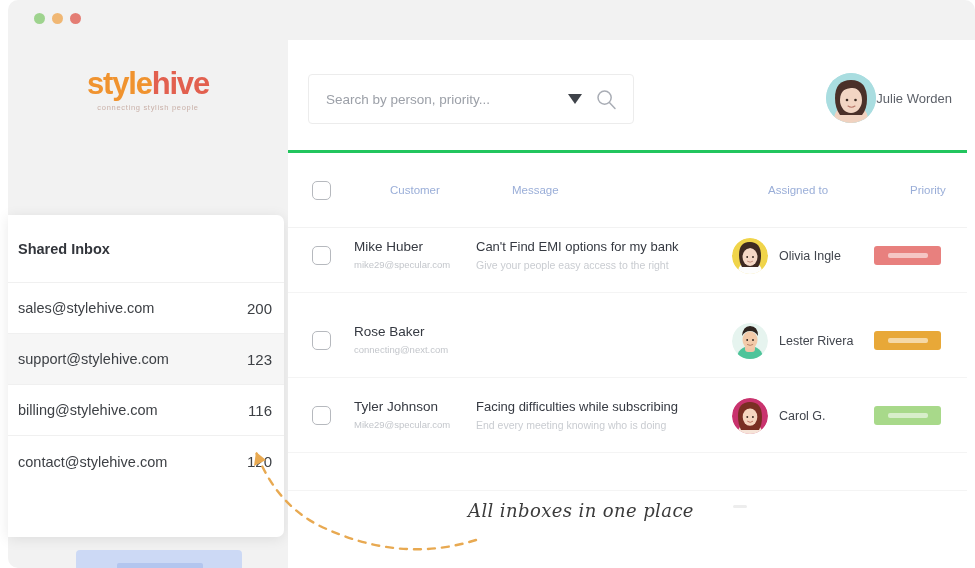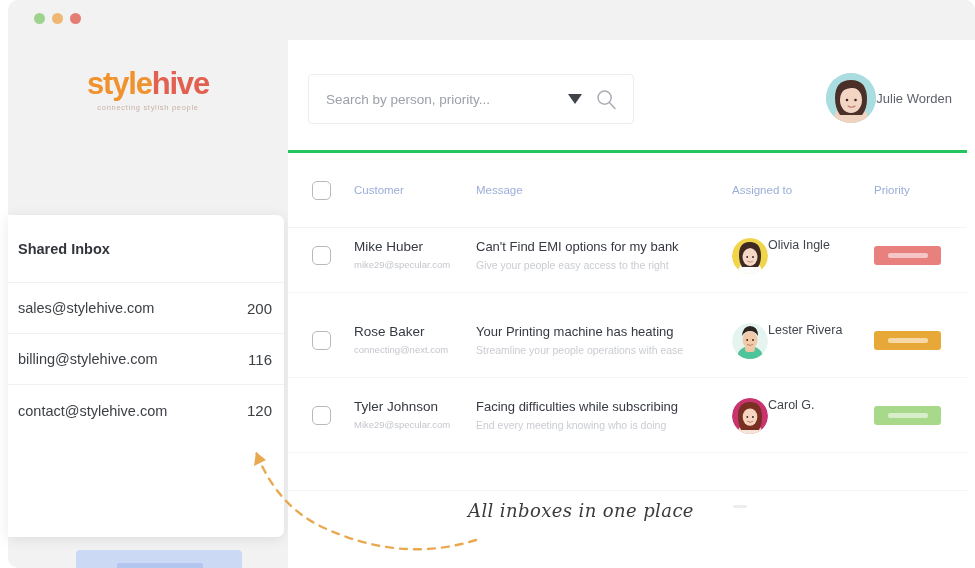--- a/index.html
+++ b/index.html
@@ -147,21 +147,21 @@
     position: absolute; left: 0; top: 113px; width: 679px; height: 75px;
     border-bottom: 1px solid #f2f2f2;
   }
   .cell-check { position: absolute; left: 24px; }
   .cb {
     width: 19px; height: 19px;
     border: 1.4px solid #b6b9be; border-radius: 5px;
     background: #fff; cursor: pointer;
   }
   .th {
-    position: absolute; font-size: 11.5px; color: #9aaed8; cursor: pointer;
+    position: absolute; font-size: 11.5px; color: #9aaed8; cursor: pointer; margin-left: 36px;
   }
   .col-cust  { left: 66px; }
   .col-msg   { left: 188px; }
   .col-asgn  { left: 444px; }
   .col-prio  { left: 586px; }
 
   .trow {
     position: absolute; left: 0; width: 679px; height: 75px;
     border-bottom: 1px solid #f4f4f4;
   }
@@ -169,21 +169,21 @@
   .cust-name { font-size: 13.5px; color: #353941; font-weight: 400; }
   .cust-mail {
     font-size: 9.5px; color: #c3c6cb; margin-top: 5px;
     filter: blur(0.45px);
   }
   .msg-title { font-size: 13px; color: #353941; }
   .msg-sub {
     font-size: 10.5px; color: #c9ccd1; margin-top: 5px;
     filter: blur(0.5px);
   }
-  .asgn { display: flex; align-items: flex-start; }
+  .asgn { display: flex; align-items: center; gap: 11px; }
   .avatar-sm {
     width: 36px; height: 36px; border-radius: 50%;
     overflow: hidden; position: relative; flex-shrink: 0;
   }
   .asgn-name { font-size: 12.5px; color: #41454d; }
   .badge {
     width: 67px; height: 19px; border-radius: 3px;
     position: relative;
   }
   .badge::after {
@@ -236,20 +236,24 @@
     </div>
 
     <div class="inbox-card">
       <div class="inbox-head">Shared Inbox</div>
 
       <div class="inbox-row">
         <span class="inbox-email">sales@stylehive.com</span>
         <span class="inbox-count">200</span>
       </div>
 
+      <div class="inbox-row active">
+        <span class="inbox-email">support@stylehive.com</span>
+        <span class="inbox-count">123</span>
+      </div>
 
       <div class="inbox-row">
         <span class="inbox-email">billing@stylehive.com</span>
         <span class="inbox-count">116</span>
       </div>
 
       <div class="inbox-row">
         <span class="inbox-email">contact@stylehive.com</span>
         <span class="inbox-count">120</span>
       </div>
@@ -335,24 +339,20 @@
     </div>
 
     <div class="trow" style="top:263px;">
       <div class="cell-check" style="top:28px;">
         <div class="cb"></div>
       </div>
       <div class="td col-cust" style="top:21px;">
         <div class="cust-name">Rose Baker</div>
         <div class="cust-mail">connecting@next.com</div>
       </div>
-      <div class="td col-msg" style="top:21px;">
-        <div class="msg-title">Your Printing machine has heating</div>
-        <div class="msg-sub">Streamline your people operations with ease</div>
-      </div>
       <div class="td col-asgn asgn" style="top:20px;">
         <div class="avatar-sm">
           <svg width="36" height="36" viewBox="0 0 36 36">
             <circle cx="18" cy="18" r="18" fill="#e6f4ef"></circle>
             <ellipse cx="18" cy="35" rx="13" ry="12" fill="#4ec49a"></ellipse>
             <rect x="13" y="20" width="10" height="9" rx="3" fill="#f0c6a8"></rect>
             <ellipse cx="18" cy="17" rx="7.5" ry="8.8" fill="#f2caa9"></ellipse>
             <path d="M10 13 Q11 3 18 3 Q26 3 26 13 Q23 8 18 8 Q13 8 10 13 Z" fill="#2f2520"></path>
             <circle cx="15.2" cy="17" r="0.95" fill="#2b211b"></circle>
             <circle cx="21" cy="17" r="0.95" fill="#2b211b"></circle>

